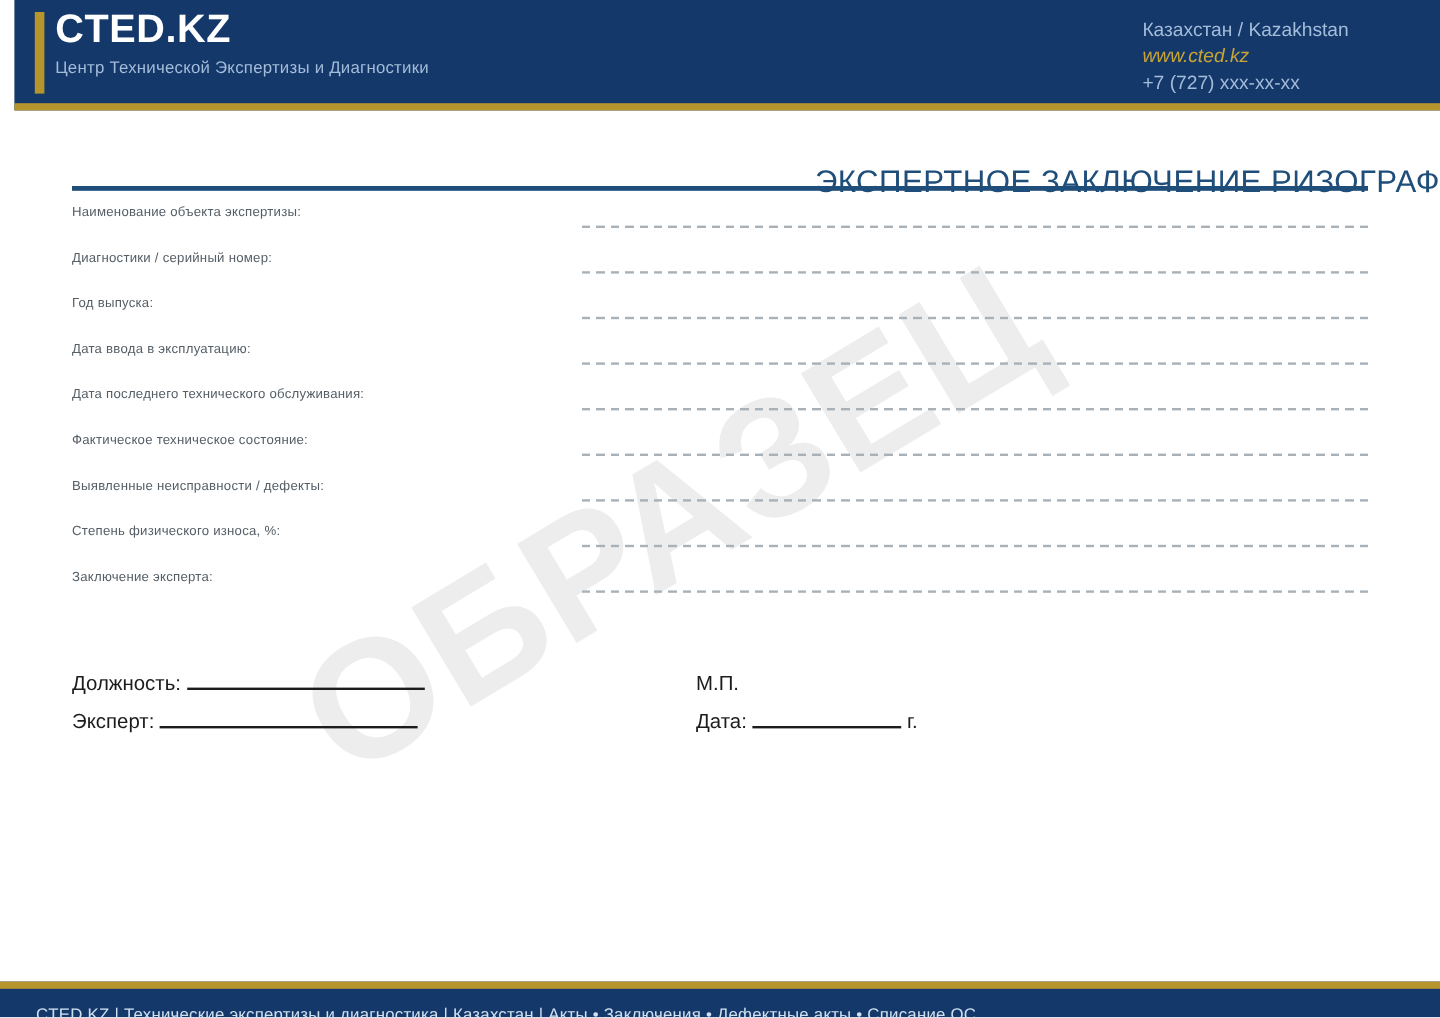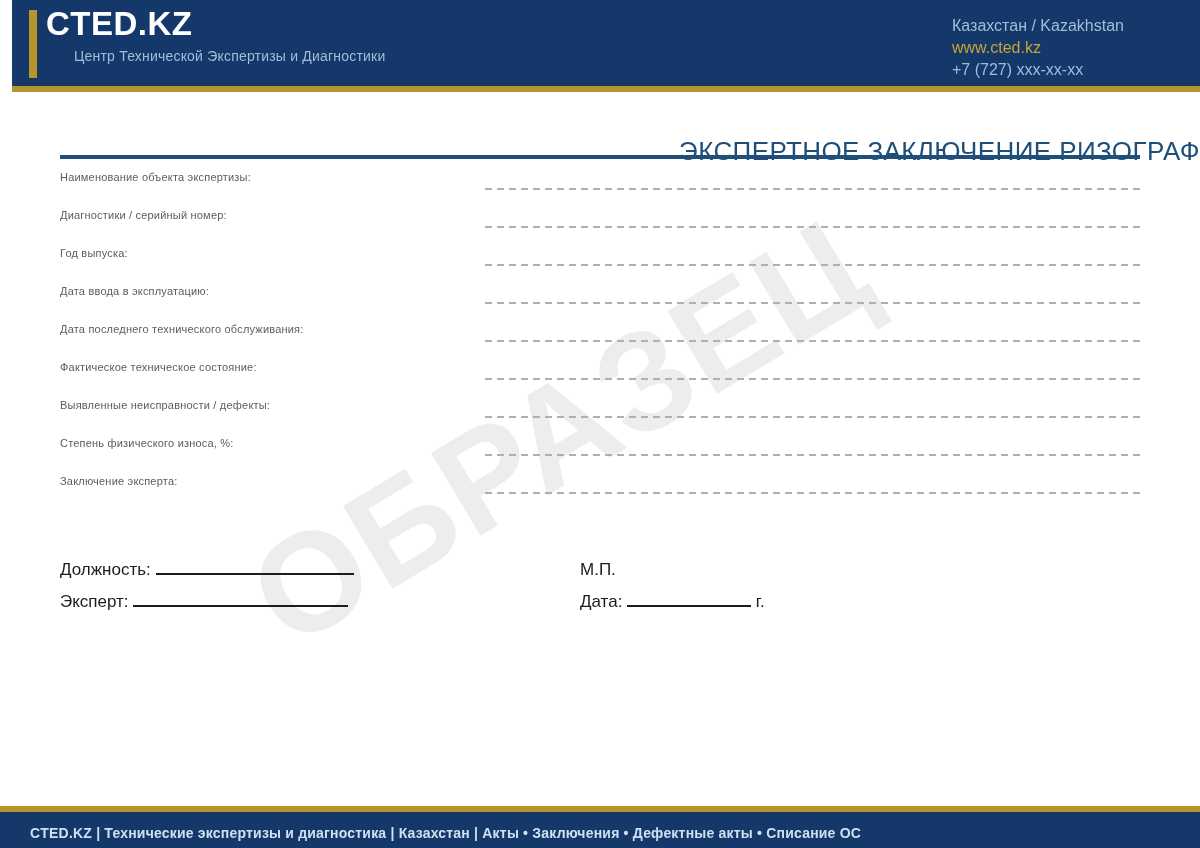--- a/index.html
+++ b/index.html
@@ -16,24 +16,24 @@
   }
   *{margin:0;padding:0;box-sizing:border-box;}
   html,body{background:#fff;}
   body{font-family:"Liberation Sans","DejaVu Sans",sans-serif;}
   .page{position:relative;width:1200px;height:848px;background:#fff;overflow:hidden;}
 
   
   .header{position:absolute;top:0;left:12px;right:0;height:92px;background:var(--navy);border-bottom:6px solid var(--gold);}
   .accent-bar{position:absolute;left:17px;top:10px;width:8px;height:68px;background:var(--gold);}
   .logo{position:absolute;left:34px;top:5px;font-size:33px;font-weight:bold;color:#ffffff;letter-spacing:0.5px;}
-  .tagline{position:absolute;left:34px;top:48px;font-size:14px;color:var(--tagline-blue);letter-spacing:0.2px;margin-left:28px;}
+  .tagline{position:absolute;left:34px;top:48px;font-size:14px;color:var(--tagline-blue);letter-spacing:0.2px;}
   .header-contacts{position:absolute;left:940px;top:15px;font-size:16px;line-height:22px;}
   .hc-region{color:var(--tagline-blue);}
-  .hc-site{color:var(--gold-bright);cursor:pointer;}
+  .hc-site{color:var(--gold-bright);cursor:pointer;font-style:italic;}
   .hc-phone{color:var(--tagline-blue);}
 
   
   .doc-title{position:absolute;top:112px;left:0;right:0;text-align:right;font-size:26px;color:var(--title-blue);letter-spacing:0.4px;font-weight:400;z-index:2;margin-top:24px;}
   .title-rule{position:absolute;top:155px;left:60px;right:60px;height:4px;background:var(--title-blue);z-index:2;}
 
   
   .fields{position:absolute;top:167px;left:60px;right:60px;z-index:2;}
   .field-row{position:relative;height:38px;}
   .field-label{position:absolute;left:0;top:4px;font-size:11px;color:var(--label-gray);letter-spacing:0.2px;}
@@ -49,21 +49,21 @@
   .signature{position:absolute;top:560px;left:60px;right:60px;font-size:17px;color:var(--signature-black);z-index:2;}
   .sig-row{position:relative;height:32px;}
   .sig-left{position:absolute;left:0;top:0;}
   .sig-right{position:absolute;left:520px;top:0;}
   .uline{display:inline-block;border-bottom:2px solid var(--signature-black);height:15px;vertical-align:baseline;}
   .uline-expert{width:215px;}
   .uline-position{width:198px;}
   .uline-date{width:124px;}
 
   
-  .footer{position:absolute;left:0;right:0;bottom:0;height:42px;background:var(--navy);border-top:6px solid var(--gold);font-weight:bold;}
+  .footer{position:absolute;left:0;right:0;bottom:0;height:30px;background:var(--navy);border-top:6px solid var(--gold);}
   .footer-text{position:absolute;left:30px;top:6px;line-height:30px;font-size:14px;color:var(--footer-text);letter-spacing:0.2px;}
 </style>
 </head>
 <body>
 
 <div class="page">
 
   <div class="header">
     <div class="accent-bar"></div>
     <div class="logo">CTED.KZ</div>

